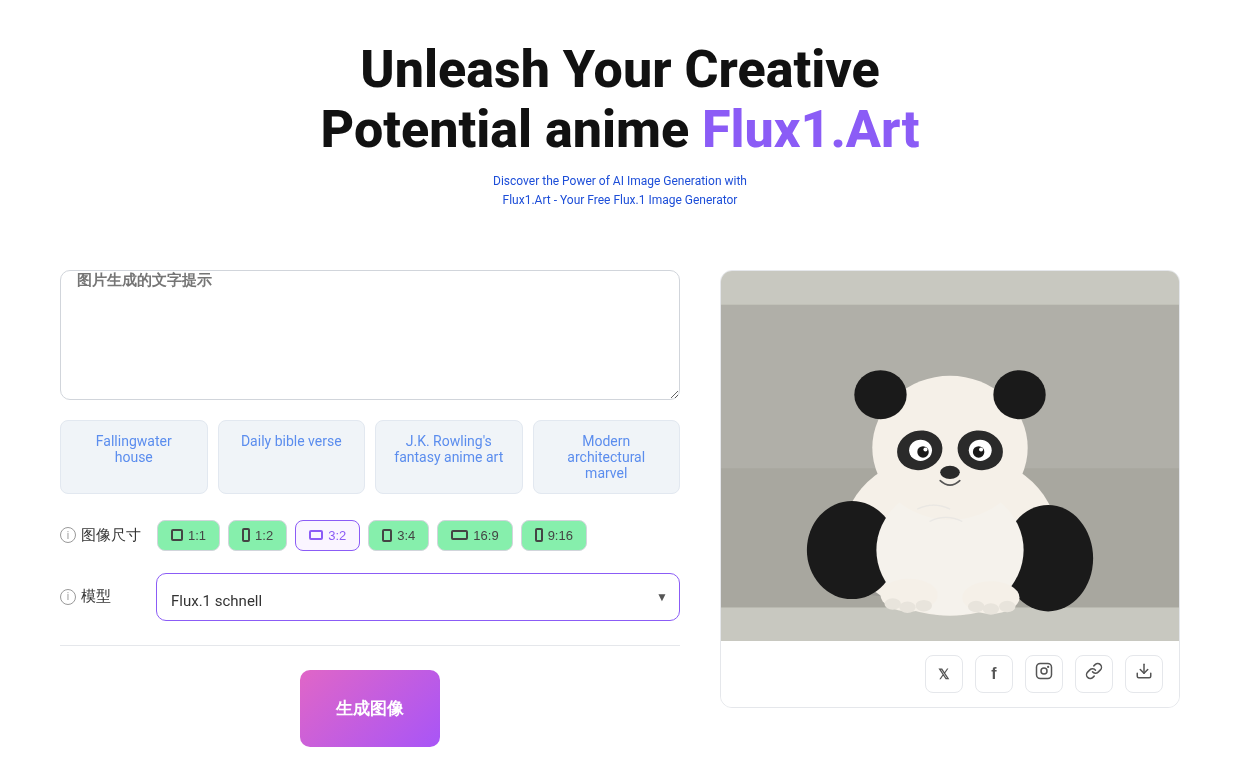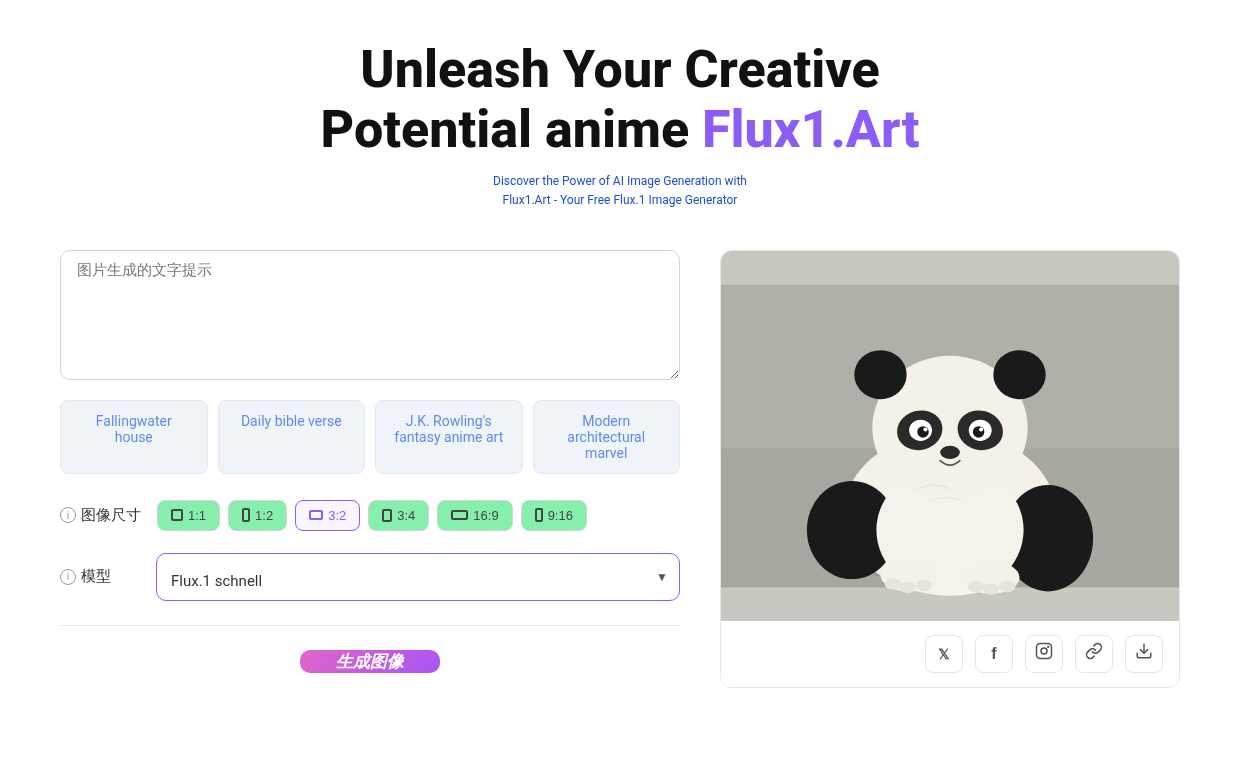--- a/index.html
+++ b/index.html
@@ -11,21 +11,21 @@
       width: 1240px;
       overflow-x: hidden;
     }
     .page-wrapper {
       max-width: 1240px;
       padding: 40px 60px 40px 60px;
     }
     
     .header {
       text-align: center;
-      margin-bottom: 40px;
+      margin-bottom: 60px;
     }
     .header-title {
       font-size: 52px;
       font-weight: 800;
       line-height: 1.15;
       color: #111;
     }
     .header-title .brand {
       color: #8b5cf6;
     }
@@ -47,28 +47,29 @@
     .left-panel {
       flex: 0 0 620px;
       min-width: 0;
     }
 
     
     .prompt-textarea {
       width: 100%;
       border: 1.5px solid #d1d5db;
       border-radius: 10px;
-      padding: 10px 16px;
+      padding: 0 16px;
       font-size: 15px;
       color: #aaa;
       resize: vertical;
       min-height: 130px;
       outline: none;
       font-family: inherit;
       background: #fff;
+      font-weight: bold;
     }
 
     
     .suggestions {
       display: grid;
       grid-template-columns: 1fr 1fr 1fr 1fr;
       gap: 10px;
       margin-top: 16px;
     }
     .suggestion-chip {
@@ -187,28 +188,27 @@
       background: #e5e7eb;
       margin: 24px 0;
     }
 
     
     .generate-btn {
       background: linear-gradient(135deg, #e066c7 0%, #a855f7 100%);
       color: #fff;
       border: none;
       border-radius: 10px;
-      padding: 0 36px;
+      padding: 27px 36px;
       font-size: 17px;
       font-weight: 600;
       cursor: pointer;
       display: block;
       margin: 0 auto;
       transition: opacity 0.15s;
-      font-style: italic;
     }
 
     
     .right-panel {
       flex: 1;
       min-width: 0;
     }
     .image-container {
       border: 1.5px solid #e5e7eb;
       border-radius: 12px;

